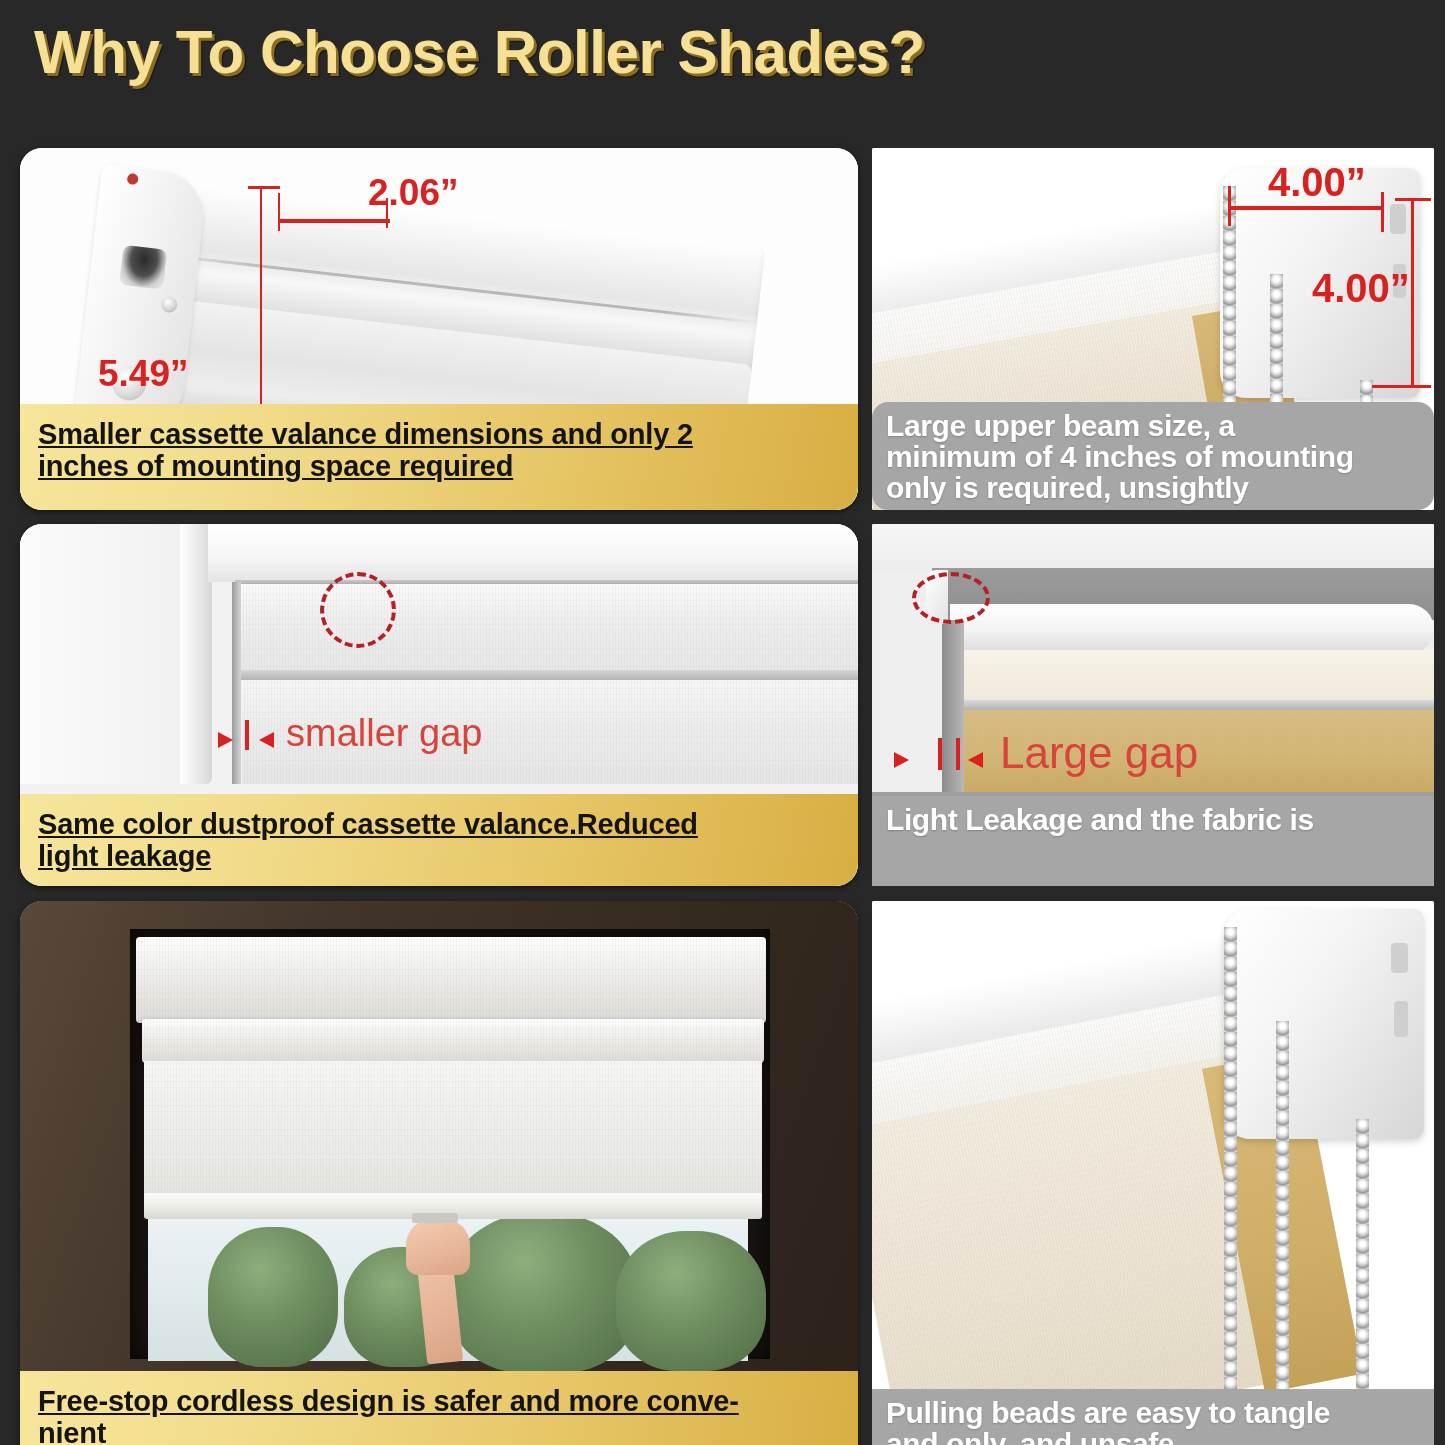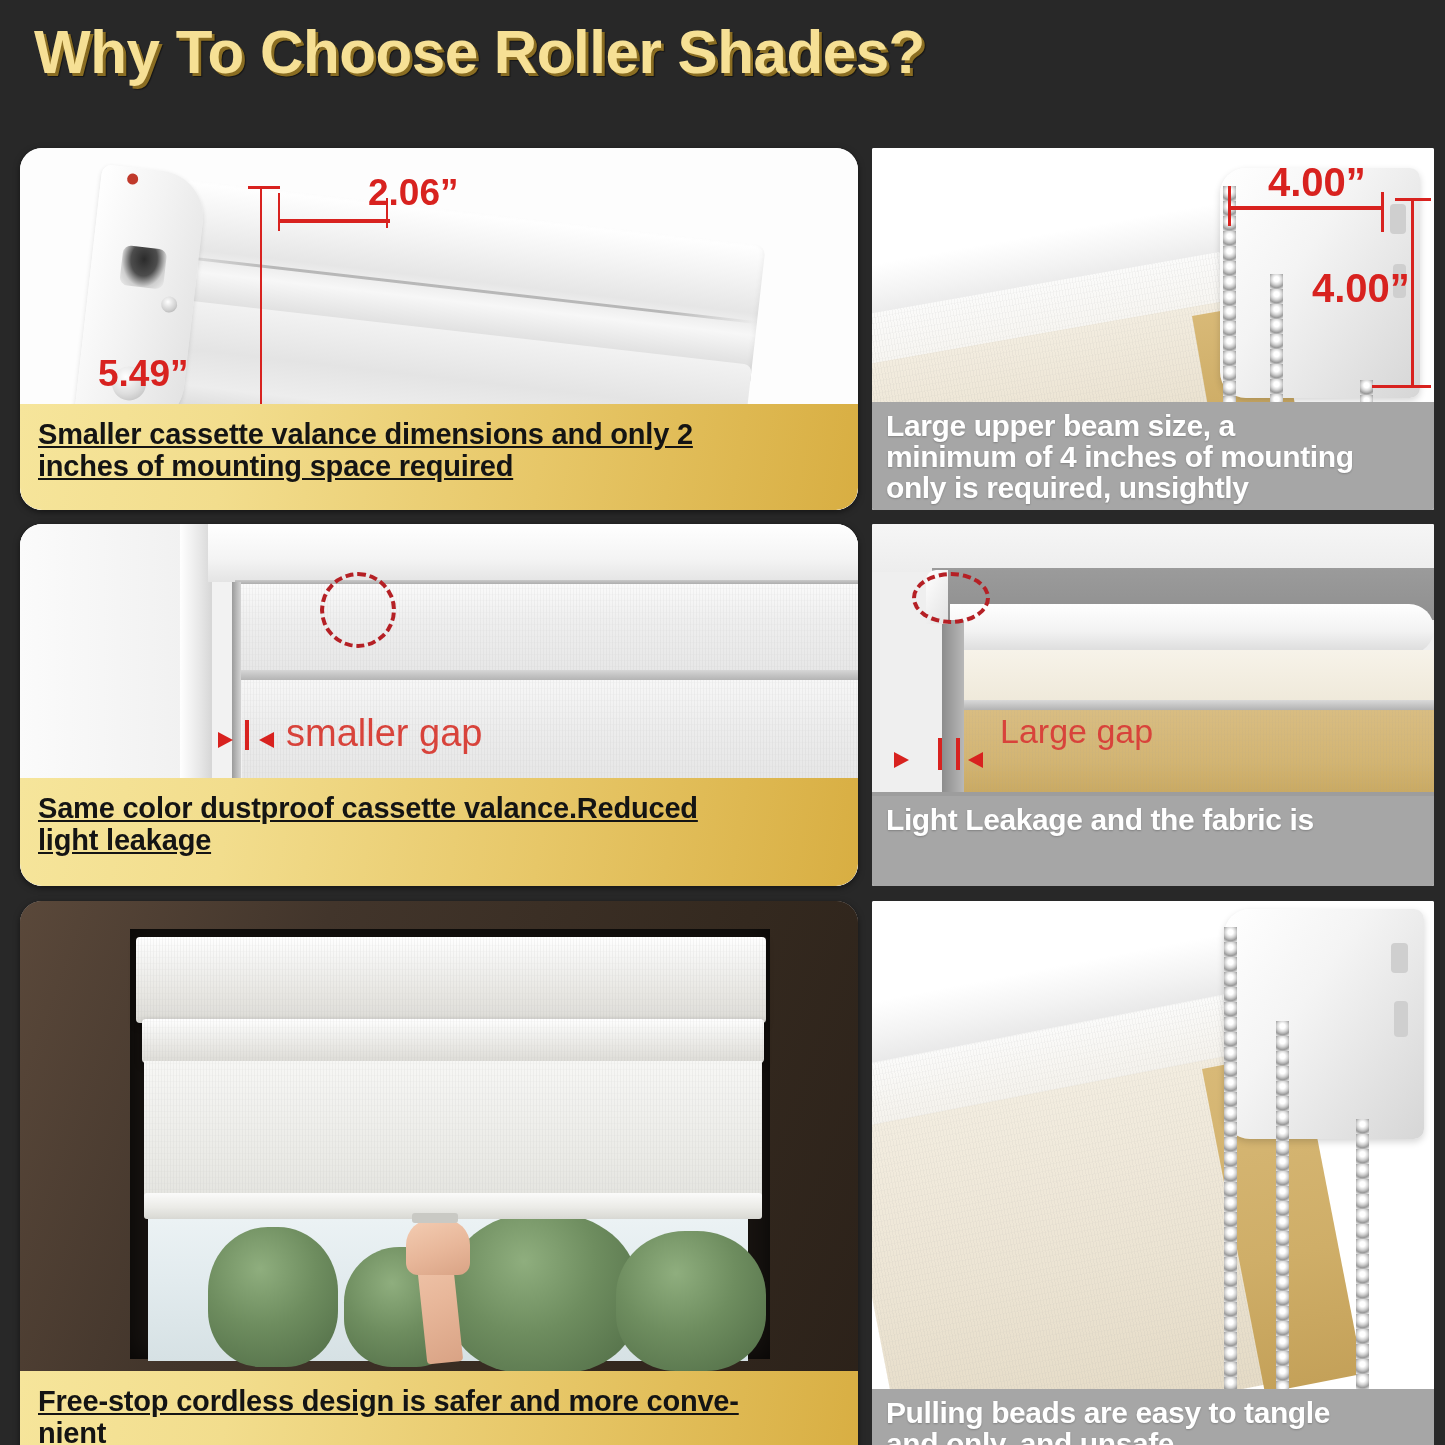--- a/index.html
+++ b/index.html
@@ -242,21 +242,21 @@
         <div class="dimline" style="left:356px; top:58px; width:156px; height:4px;"></div>
         <div class="dimline" style="left:509px; top:44px; width:3px; height:40px;"></div>
         <div class="dimtext" style="left:396px; top:12px; font-size:40px;">4.00”</div>
 
         <div class="dimline" style="left:539px; top:50px; width:3px; height:190px;"></div>
         <div class="dimline" style="left:523px; top:50px; width:36px; height:3px;"></div>
         <div class="dimline" style="left:500px; top:237px; width:59px; height:3px;"></div>
         <div class="dimtext" style="left:440px; top:118px; font-size:40px;">4.00”</div>
       </div>
 
-      <div class="cap gray" style="height:108px;">
+      <div class="cap gray" style="height:108px;border-radius:16px;">
         <span class="ln">Large upper beam size, a</span>
         <span class="ln">minimum of 4 inches of mounting</span>
         <span class="ln">only is required, unsightly</span>
       </div>
     </div>
 
     <div class="panel left row2">
       <div class="photo winScene">
         <div style="position:absolute; left:0; top:0; width:180px; height:260px; background:linear-gradient(90deg,#fbfbfb,#f0f0f0);"></div>
         <div style="position:absolute; left:160px; top:-8px; width:32px; height:268px; background:linear-gradient(90deg,#ffffff,#e8e8e8 60%,#d6d6d6);border-radius:0 6px 6px 0;"></div>
@@ -272,21 +272,21 @@
         <div style="position:absolute; left:212px; top:58px; width:9px; height:202px; background:linear-gradient(90deg,#9b9b9b,#d4d4d4);"></div>
 
         <div class="dashring" style="left:300px; top:48px; width:76px; height:76px;"></div>
 
         <div class="arrowR" style="left:198px; top:208px;"></div>
         <div class="dimline" style="left:225px; top:196px; width:4px; height:30px;"></div>
         <div class="arrowL" style="left:239px; top:208px;"></div>
         <div class="redtxt" style="left:266px; top:188px; font-size:38px;text-align:right;">smaller gap</div>
       </div>
 
-      <div class="cap gold" style="height:108px;">
+      <div class="cap gold" style="height:92px;">
         <span class="ln">Same color dustproof cassette valance.Reduced</span>
         <span class="ln">light leakage</span>
       </div>
     </div>
 
     <div class="panel right row2">
       <div class="photo" style="background:#efefef;">
         <div style="position:absolute; left:0; top:0; width:562px; height:48px; background:linear-gradient(180deg,#f6f6f6,#ededed);"></div>
         <div style="position:absolute; left:60px; top:44px; width:502px; height:52px; background:linear-gradient(180deg,#9b9b9b,#8f8f8f);"></div>
         <div style="position:absolute; left:78px; top:80px; width:484px; height:50px; background:linear-gradient(180deg,#ffffff 0%,#f2f2f2 55%,#dadada 100%); border-radius:0 999px 999px 0;"></div>
@@ -298,21 +298,21 @@
         <div style="position:absolute; left:70px; top:96px; width:22px; height:176px; background:linear-gradient(90deg,#8c8c8c,#b8b8b8);"></div>
         <div style="position:absolute; left:54px; top:46px; width:22px; height:54px; background:linear-gradient(120deg,#ffffff,#e2e2e2); border-radius:10px 0 0 0;"></div>
         <div style="position:absolute; left:0; top:268px; width:562px; height:12px; background:#9d9d9d;"></div>
 
         <div class="dashring" style="left:40px; top:48px; width:78px; height:52px; border-width:4px;"></div>
 
         <div class="arrowR" style="left:22px; top:228px;"></div>
         <div class="dimline" style="left:66px; top:214px; width:4px; height:32px;"></div>
         <div class="dimline" style="left:84px; top:214px; width:4px; height:32px;"></div>
         <div class="arrowL" style="left:96px; top:228px;"></div>
-        <div class="redtxt" style="left:128px; top:188px; font-size:34px;">Large gap</div>
+        <div class="redtxt" style="left:128px; top:204px; font-size:44px;">Large gap</div>
       </div>
 
       <div class="cap gray" style="height:90px;">
         <span class="ln">Light Leakage and the fabric is</span>
       </div>
     </div>
 
     <div class="panel left row3">
       <div class="photo room">
         <div class="room-wall"></div>

